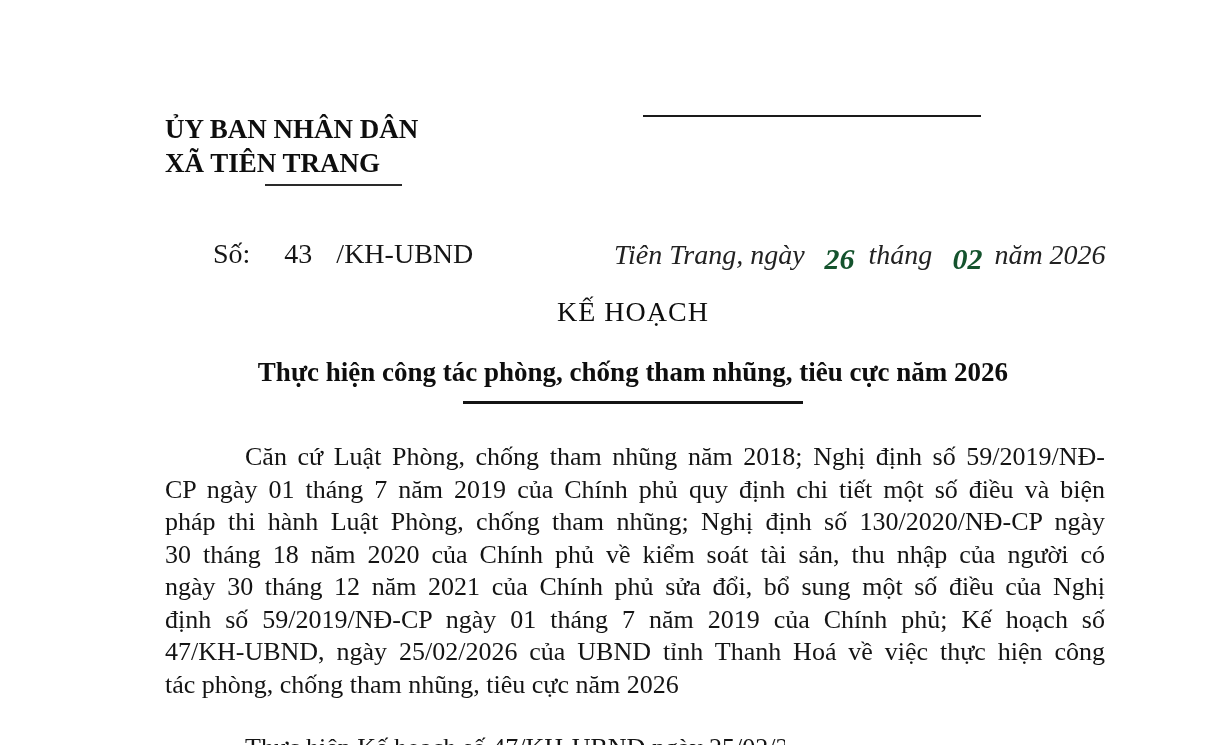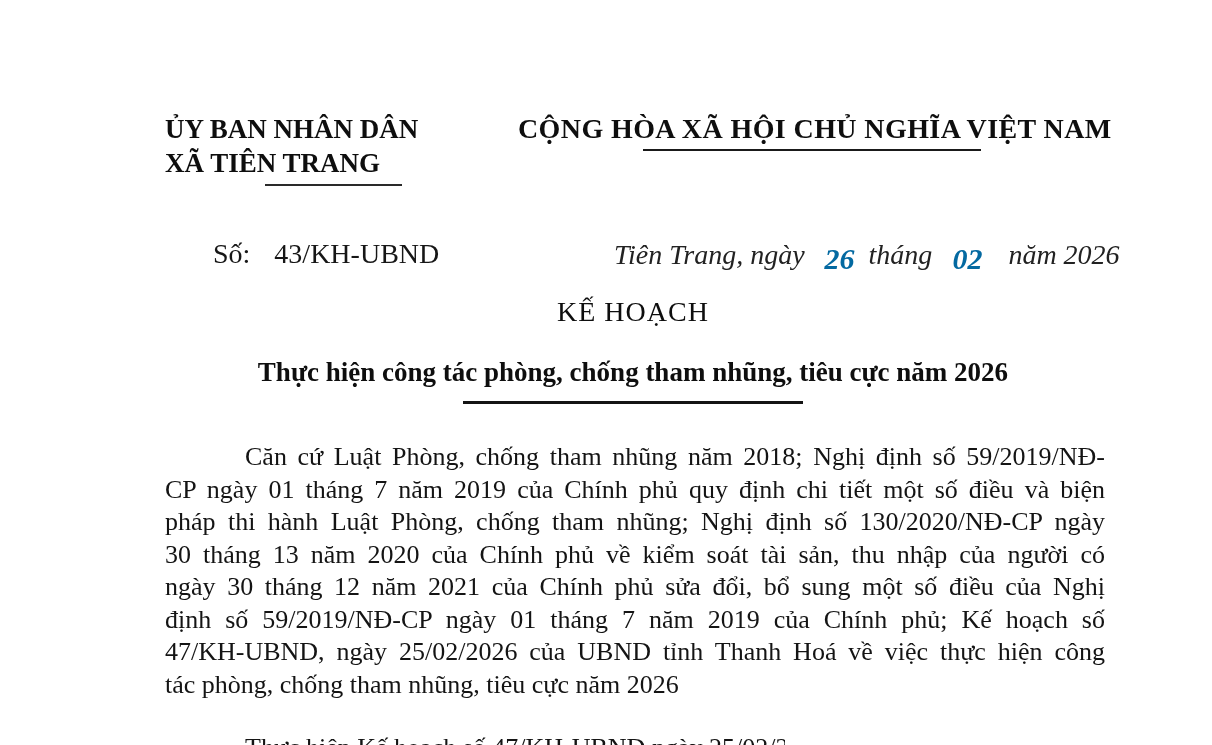--- a/index.html
+++ b/index.html
@@ -66,44 +66,44 @@
 
   
   .so-line {
     position: absolute;
     left: 213px; top: 238px;
     font-size: 28px;
     line-height: 32px;
     white-space: nowrap;
     color: #161616;
   }
-  .so-line .num { margin-left: 24px; }
-  .so-line .suffix { }
+  .so-line .num { margin-left: 34px; }
+  .so-line .suffix { margin-left: 24px; }
 
   .date-line {
     position: absolute;
     left: 614px; top: 238px;
     font-size: 28px;
     line-height: 32px;
     font-style: italic;
     white-space: nowrap;
     color: #222222;
   }
   .date-line .hand {
     display: inline-block;
     font-style: italic;
     font-weight: 600;
     font-size: 30px;
-    color: #0369a1;
+    color: #14532d;
     transform: translateY(5px);
   }
   .date-line .day { margin-left: 20px; }
   .date-line .thang { margin-left: 14px; }
   .date-line .month { margin-left: 20px; }
-  .date-line .year { margin-left: 26px; }
+  .date-line .year { margin-left: 12px; }
 
   
   .title-block {
     position: absolute;
     left: 163px; top: 296px;
     width: 940px;
     text-align: center;
     color: #0e0e0e;
   }
   .title-block .t1 {
@@ -166,21 +166,20 @@
 
 <div id="page">
 
   <div class="hdr-left">
     <div class="l1">ỦY BAN NHÂN DÂN</div>
     <div class="l2">XÃ TIÊN TRANG</div>
     <div class="rule"></div>
   </div>
 
   <div class="hdr-right">
-    <div class="l1">CỘNG HÒA XÃ HỘI CHỦ NGHĨA VIỆT NAM</div>
     <div class="rule"></div>
   </div>
 
   <div class="so-line">
     <span>Số:</span><span class="num">43</span><span class="suffix">/KH-UBND</span>
   </div>
 
   <div class="date-line">
     <span>Tiên Trang, ngày</span><span class="hand day">26</span><span class="thang">tháng</span><span class="hand month">02</span><span class="year">năm 2026</span>
   </div>
@@ -188,21 +187,21 @@
   <div class="title-block">
     <div class="t1">KẾ HOẠCH</div>
     <div class="t2">Thực hiện công tác phòng, chống tham nhũng, tiêu cực năm 2026</div>
     <div class="rule"></div>
   </div>
 
   <div class="body-par">
     <div class="jline indent">Căn cứ Luật Phòng, chống tham nhũng năm 2018; Nghị định số 59/2019/NĐ-</div>
     <div class="jline">CP ngày 01 tháng 7 năm 2019 của Chính phủ quy định chi tiết một số điều và biện</div>
     <div class="jline">pháp thi hành Luật Phòng, chống tham nhũng; Nghị định số 130/2020/NĐ-CP ngày</div>
-    <div class="jline">30 tháng 13 năm 2020 của Chính phủ về kiểm soát tài sản, thu nhập của người có</div>
+    <div class="jline">30 tháng 18 năm 2020 của Chính phủ về kiểm soát tài sản, thu nhập của người có</div>
     <div class="jline">ngày 30 tháng 12 năm 2021 của Chính phủ sửa đổi, bổ sung một số điều của Nghị</div>
     <div class="jline">định số 59/2019/NĐ-CP ngày 01 tháng 7 năm 2019 của Chính phủ; Kế hoạch số</div>
     <div class="jline">47/KH-UBND, ngày 25/02/2026 của UBND tỉnh Thanh Hoá về việc thực hiện công</div>
     <div class="plainline">tác phòng, chống tham nhũng, tiêu cực năm 2026</div>
   </div>
 
   <div class="bottom-partial">
     <span class="inner">Thực hiện Kế hoạch số 47/KH-UBND ngày 25/02/2026 của UBND tỉnh Thanh Hoá</span>
   </div>
 

